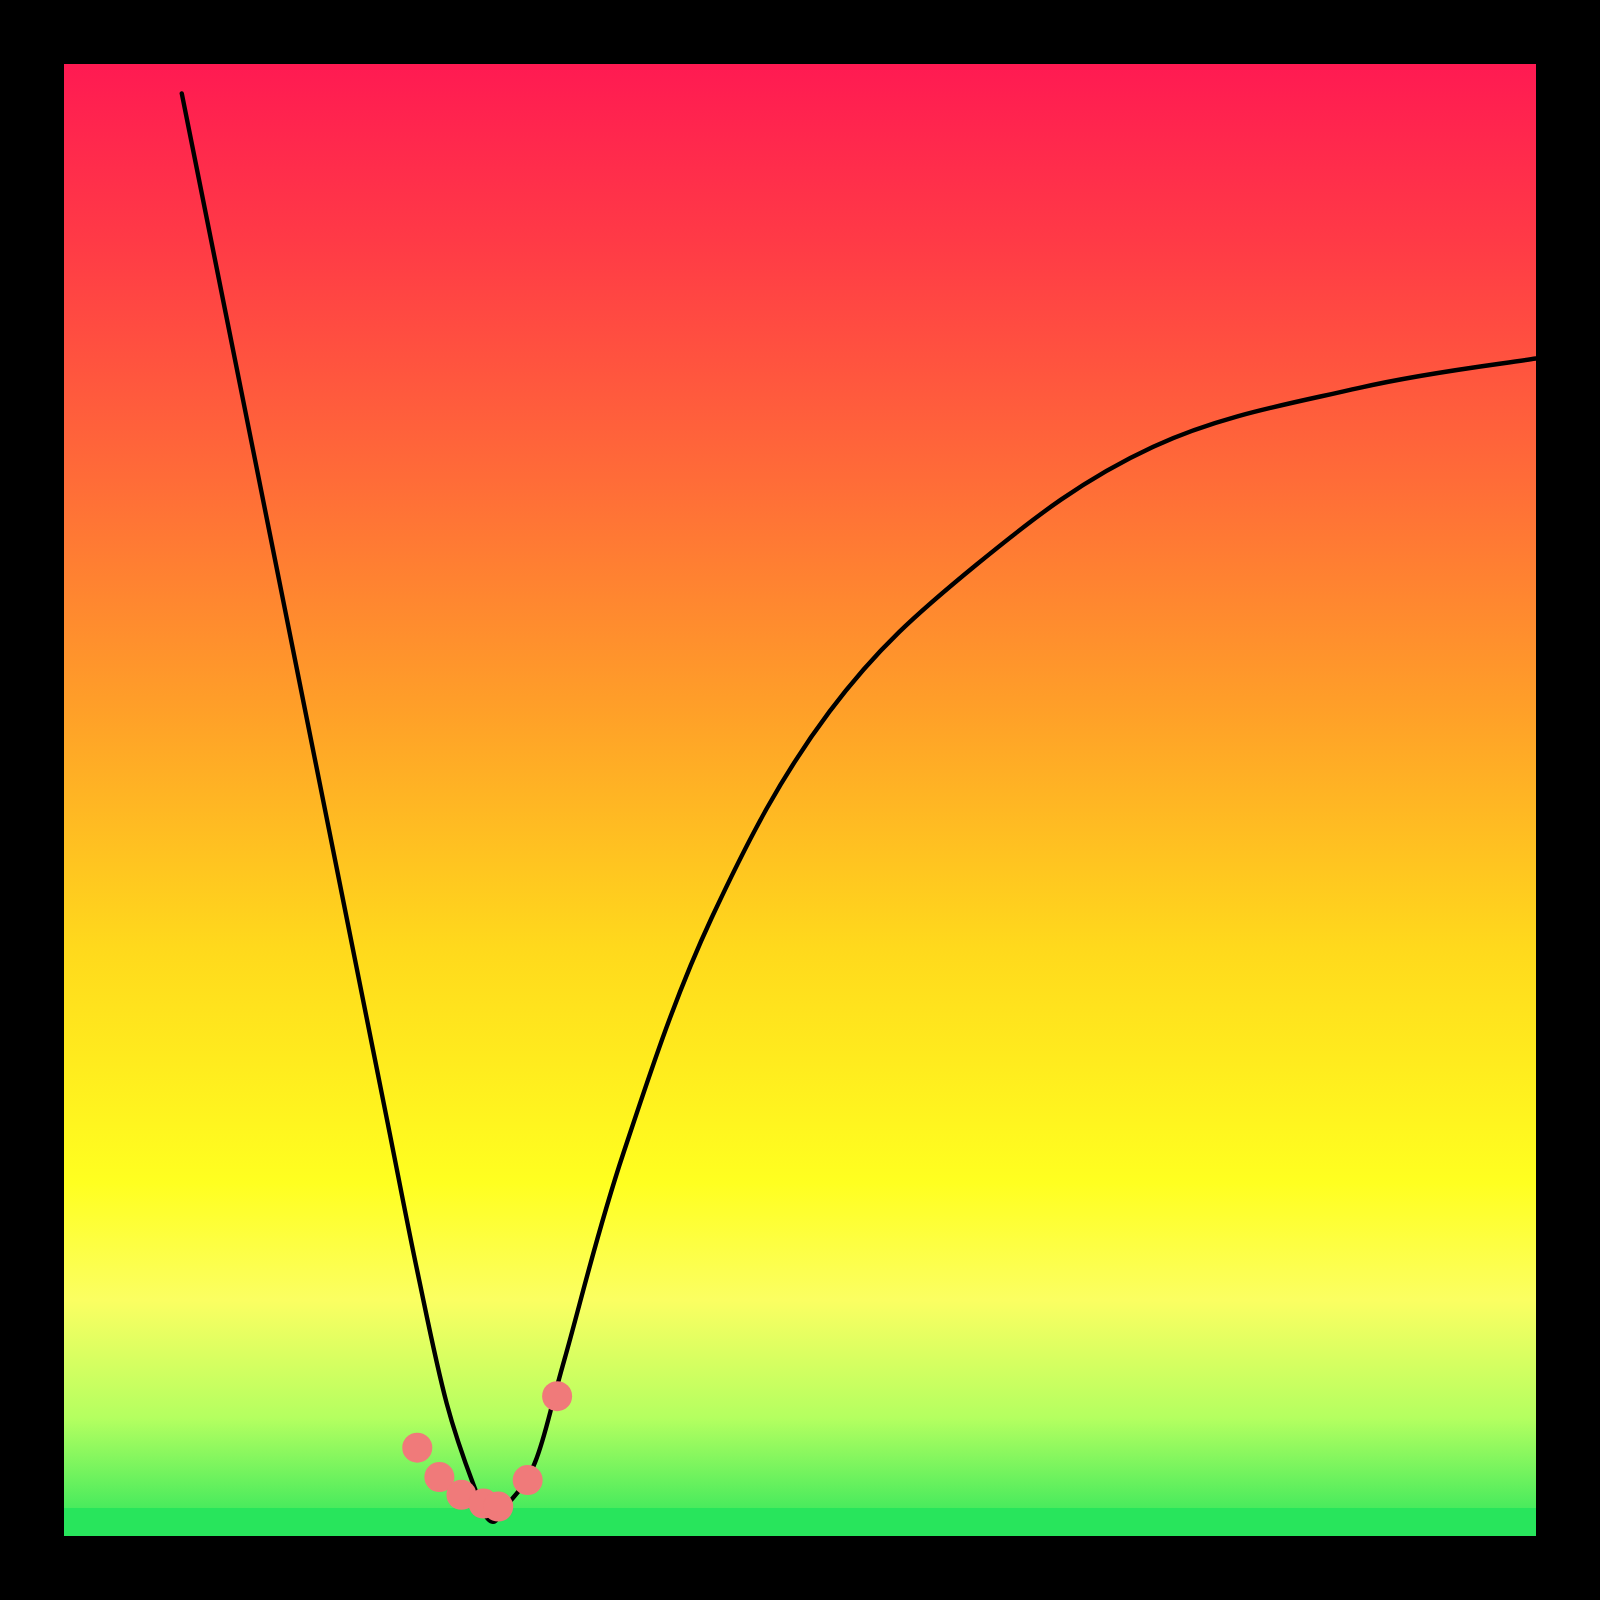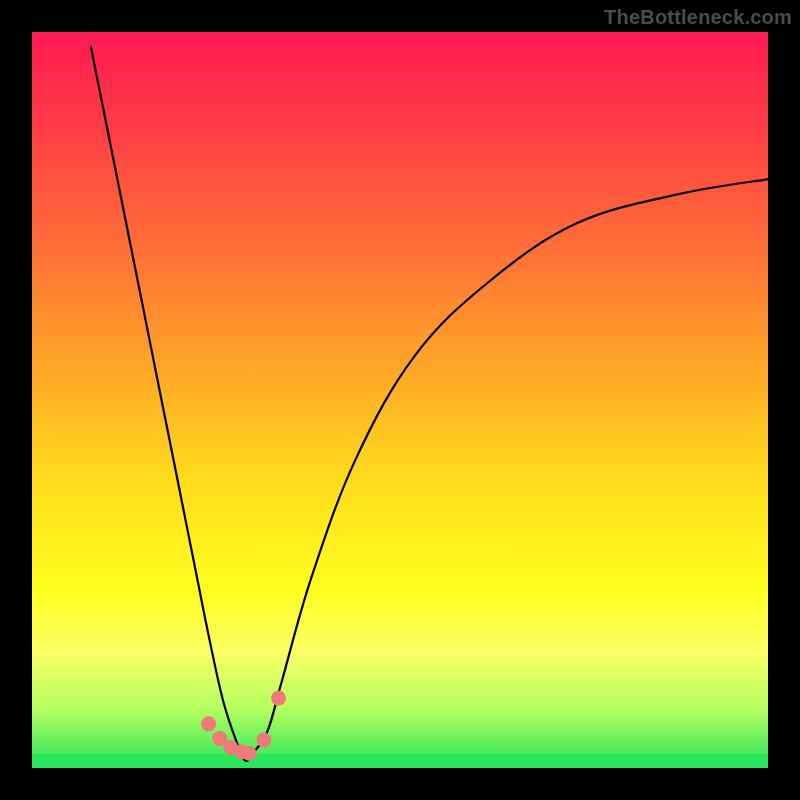--- a/index.html
+++ b/index.html
@@ -77,14 +77,13 @@
           <circle cx="176.64" cy="691.84" r="7.5" class="dot"></circle>
           <circle cx="187.68" cy="706.56" r="7.5" class="dot"></circle>
           <circle cx="198.72" cy="715.39" r="7.5" class="dot"></circle>
           <circle cx="209.76" cy="719.81" r="7.5" class="dot"></circle>
           <circle cx="217.12" cy="721.28" r="7.5" class="dot"></circle>
           <circle cx="231.84" cy="708.03" r="7.5" class="dot"></circle>
           <circle cx="246.56" cy="666.08" r="7.5" class="dot"></circle>
         </g>
     </svg>
   </div>
-  <div class="watermark">TheBottleneck.com</div>
 </div>
 
 </body></html>

